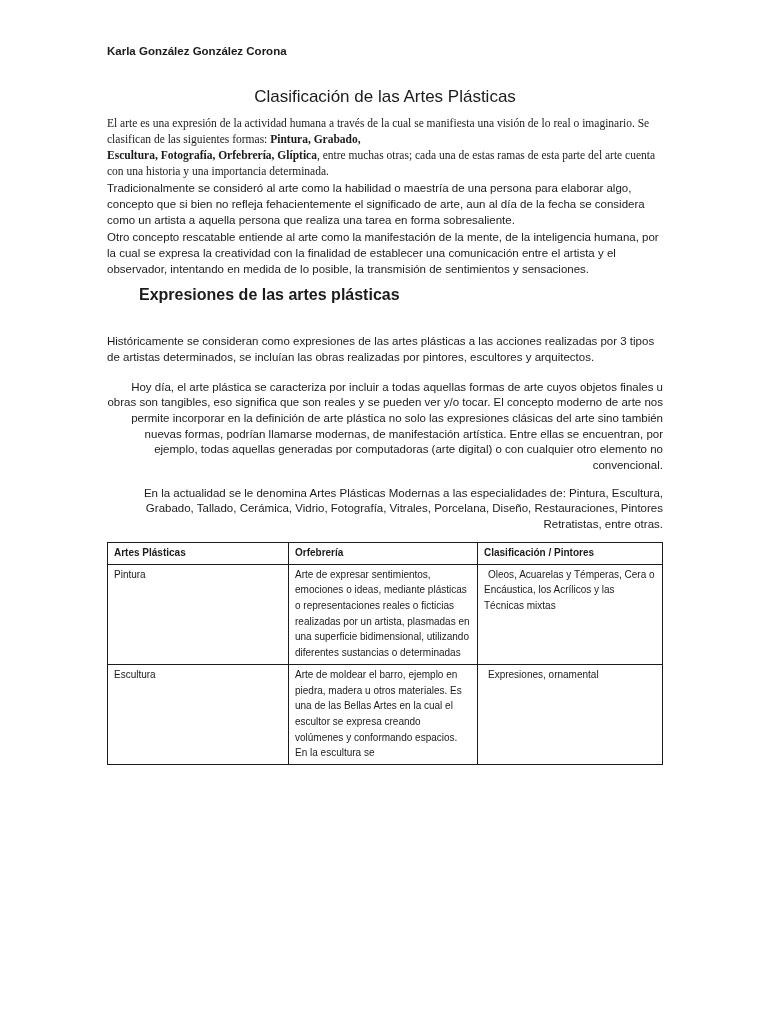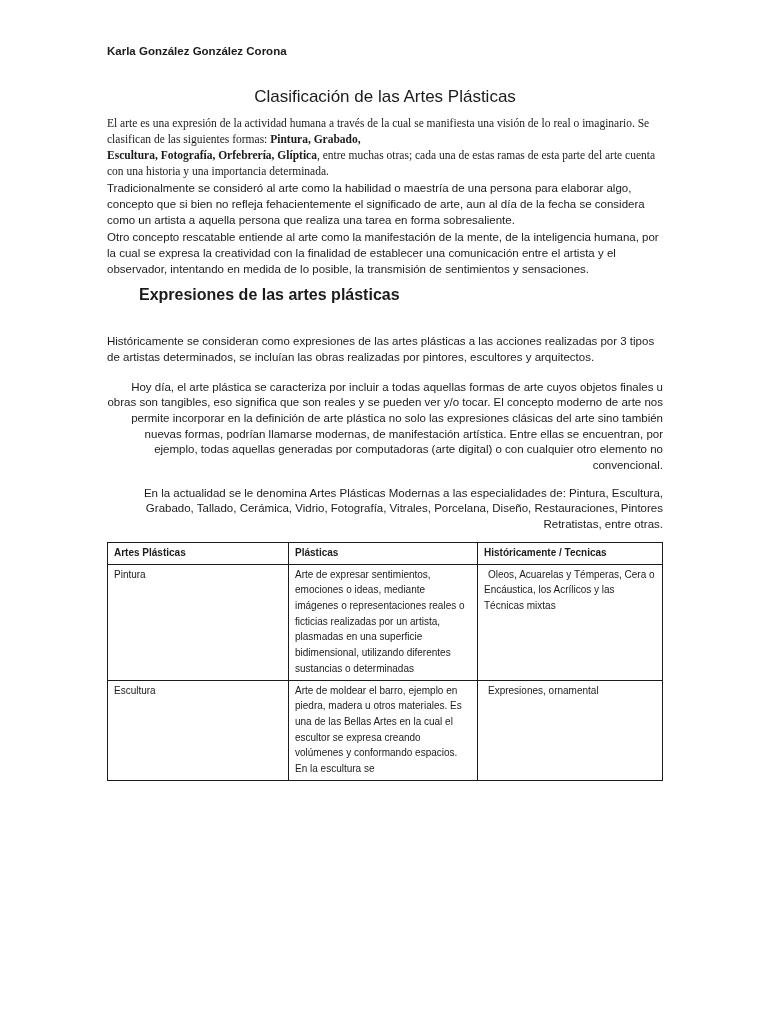--- a/index.html
+++ b/index.html
@@ -94,28 +94,28 @@
 
     <table class="arts-table">
       <colgroup>
           <col class="c1">
           <col class="c2">
           <col class="c3">
         </colgroup>
       <thead>
         <tr>
           <th>Artes Plásticas</th>
-          <th>Plásticas</th>
-          <th>Históricamente / Tecnicas</th>
+          <th>Orfebrería</th>
+          <th>Clasificación / Pintores</th>
         </tr>
       </thead>
       <tbody>
         <tr>
           <td>Pintura</td>
-          <td>Arte de expresar sentimientos, emociones o ideas, mediante imágenes o representaciones reales o ficticias realizadas por un artista, plasmadas en una superficie bidimensional, utilizando diferentes sustancias o determinadas</td>
+          <td>Arte de expresar sentimientos, emociones o ideas, mediante plásticas o representaciones reales o ficticias realizadas por un artista, plasmadas en una superficie bidimensional, utilizando diferentes sustancias o determinadas</td>
           <td class="indent-cell">Oleos, Acuarelas y Témperas, Cera o Encáustica, los Acrílicos y las Técnicas mixtas</td>
         </tr>
         <tr>
           <td>Escultura</td>
           <td>Arte de moldear el barro, ejemplo en piedra, madera u otros materiales. Es una de las Bellas Artes en la cual el escultor se expresa creando volúmenes y conformando espacios. En la escultura se</td>
           <td class="indent-cell">Expresiones, ornamental</td>
         </tr>
       </tbody>
     </table>
 

